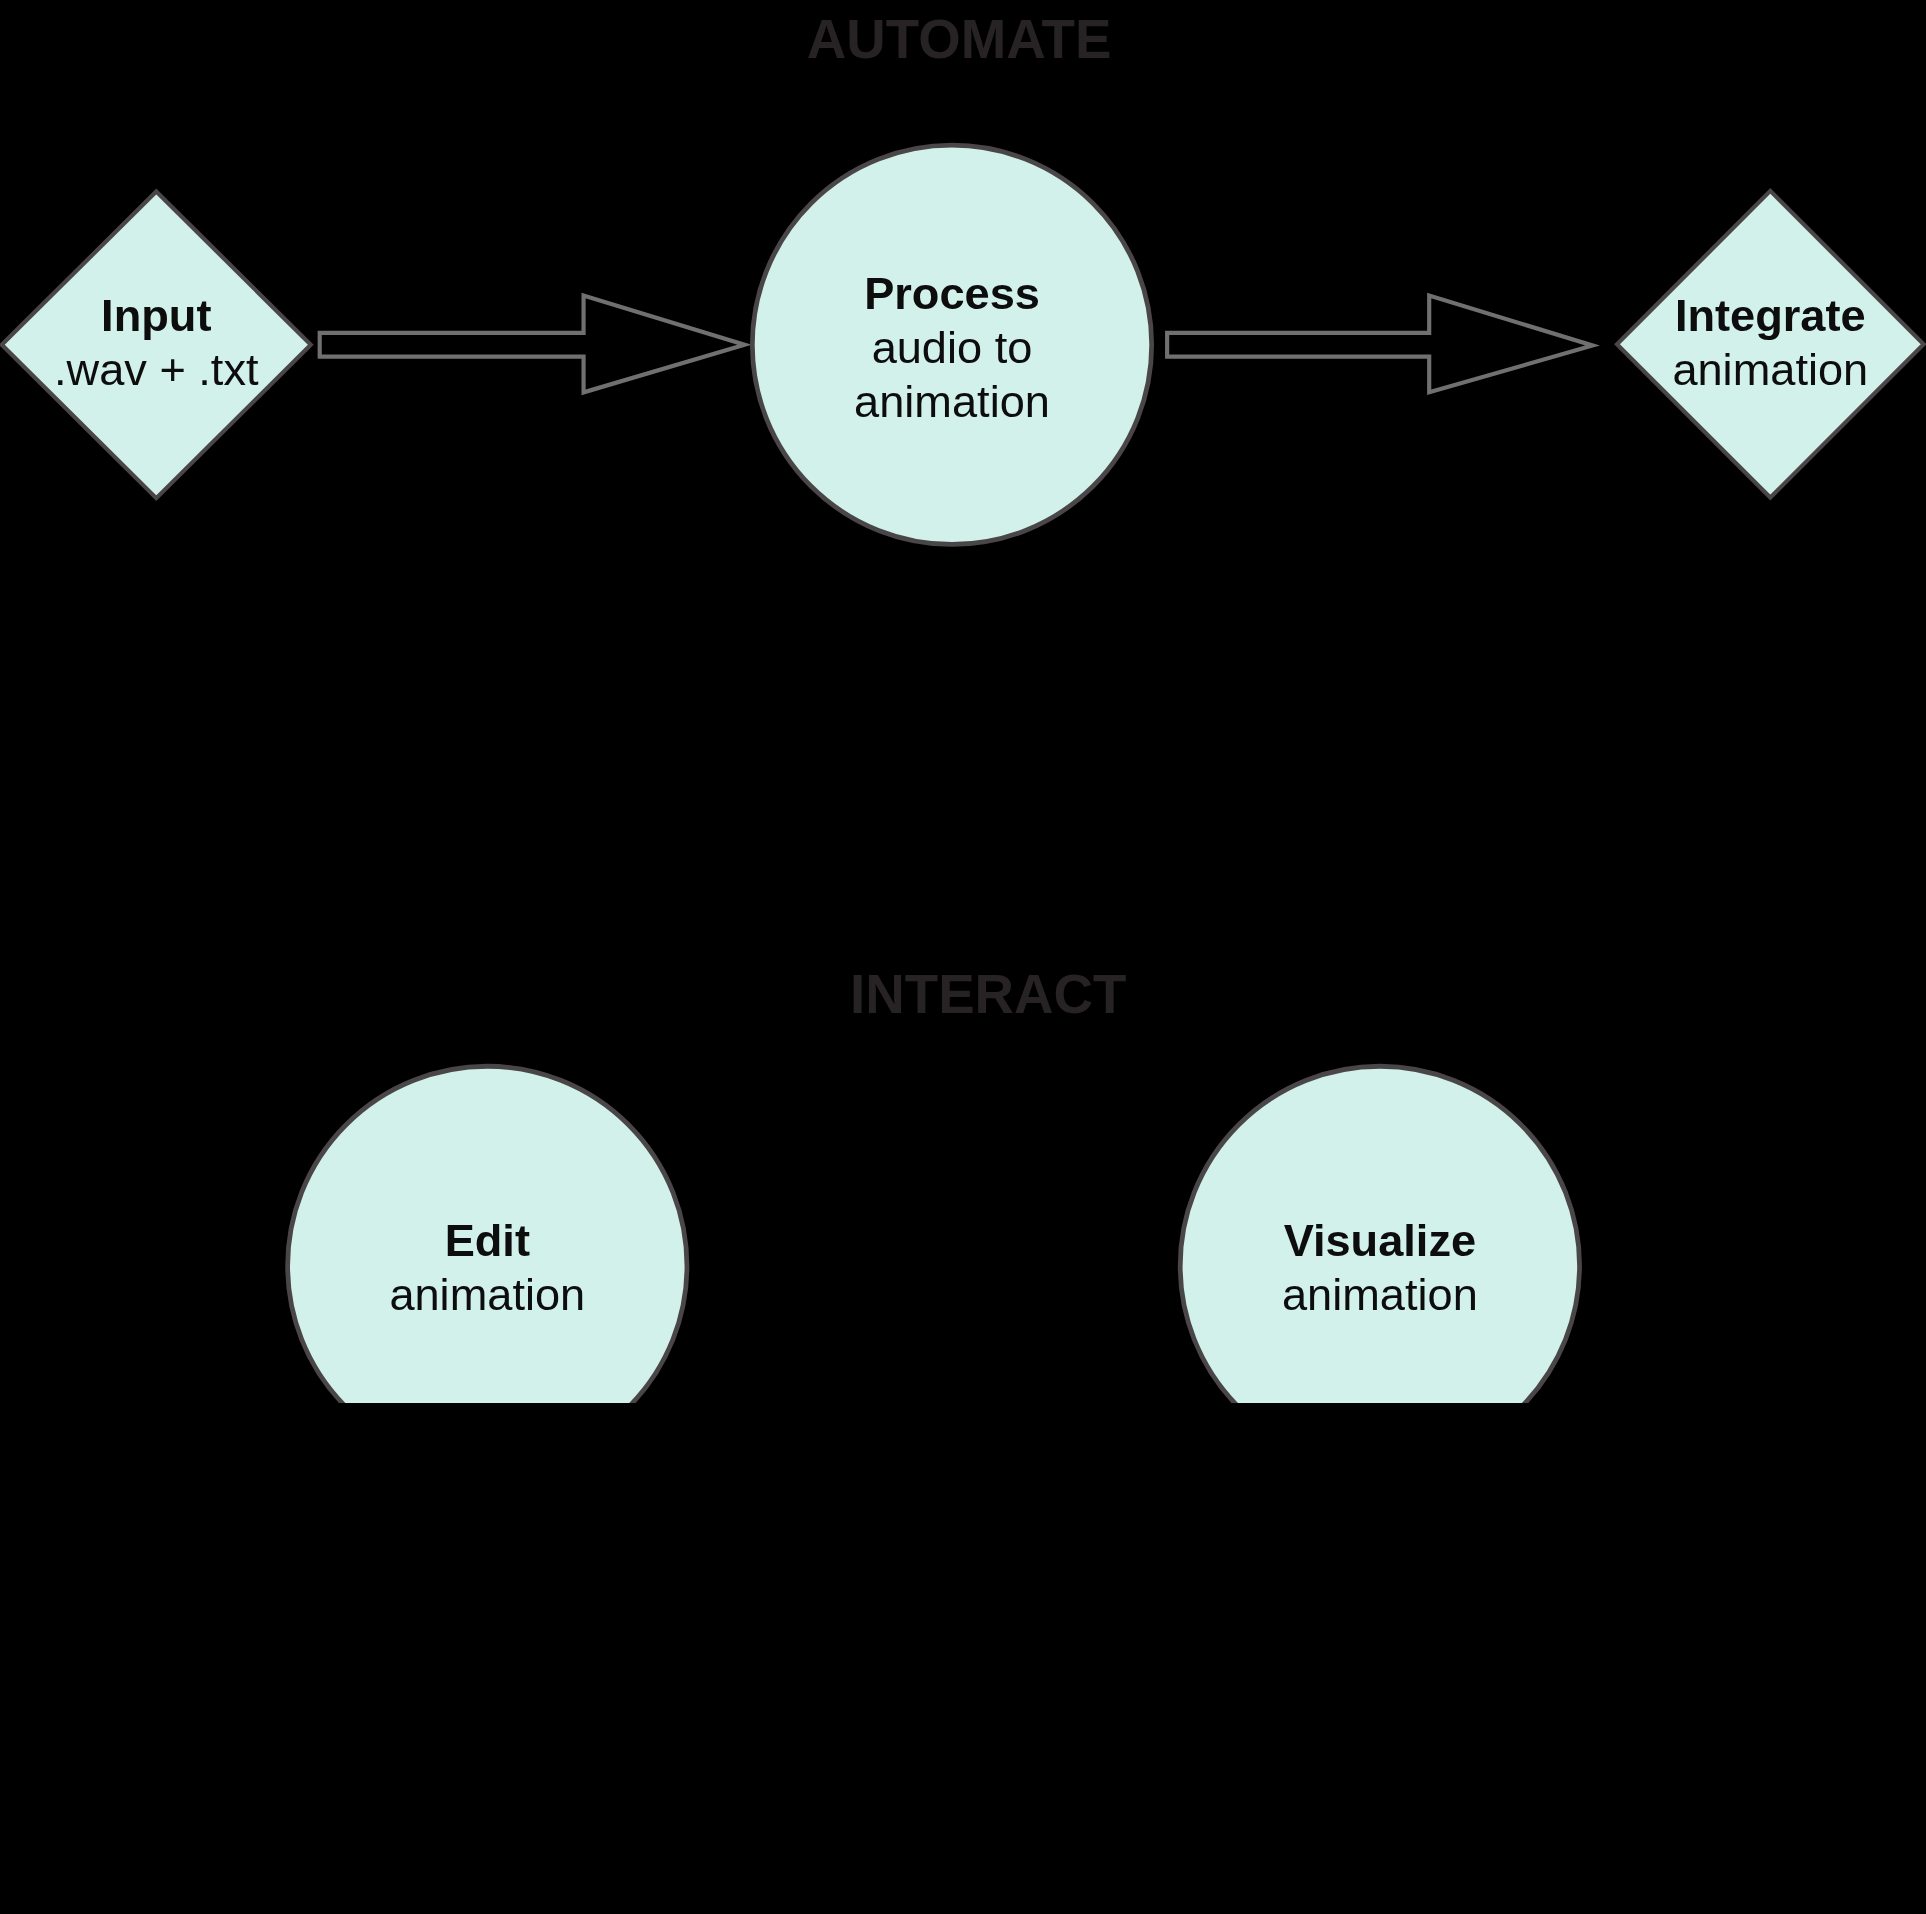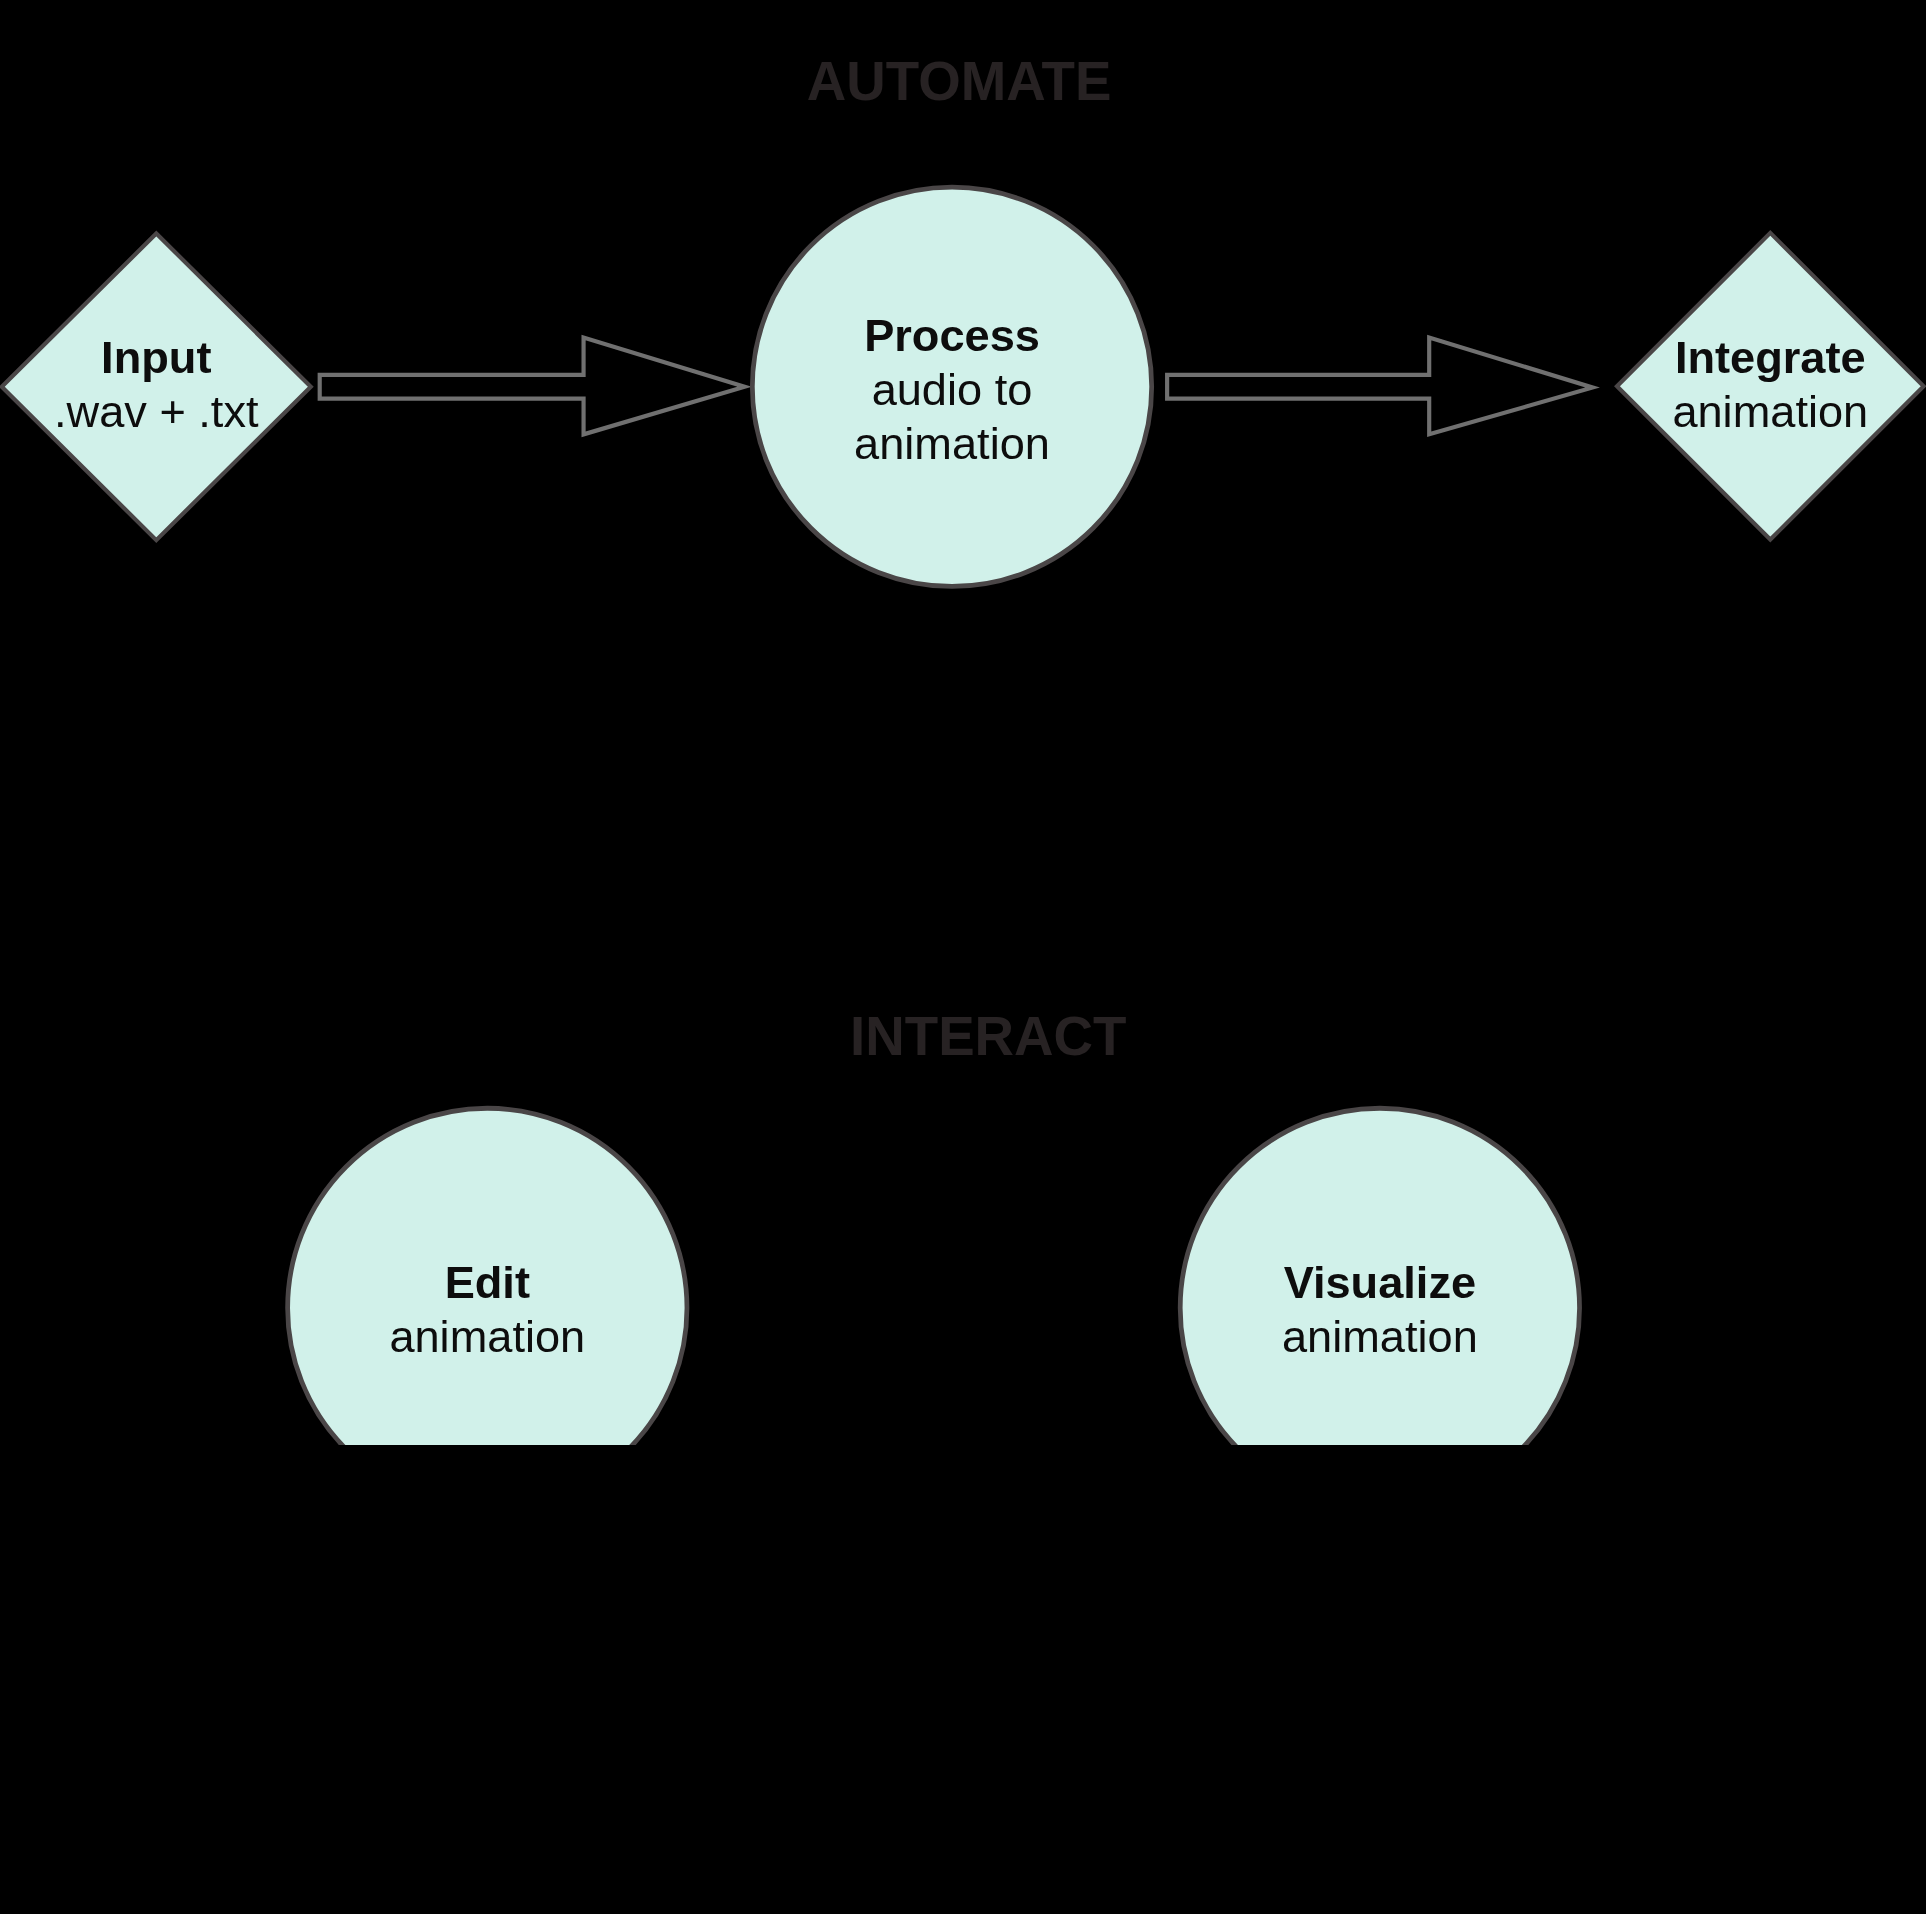--- a/index.html
+++ b/index.html
@@ -6,21 +6,20 @@
     margin: 0;
     padding: 0;
     background: #000000;
   }
   .canvas {
     position: relative;
     width: 1926px;
     height: 1403px;
     background: #000000;
     overflow: hidden;
-    margin-top: 42px;
   }
   svg {
     display: block;
     font-family: "Liberation Sans", sans-serif;
   }
   .section-title {
     font-size: 92px;
     font-weight: 700;
     text-anchor: middle;
   }

